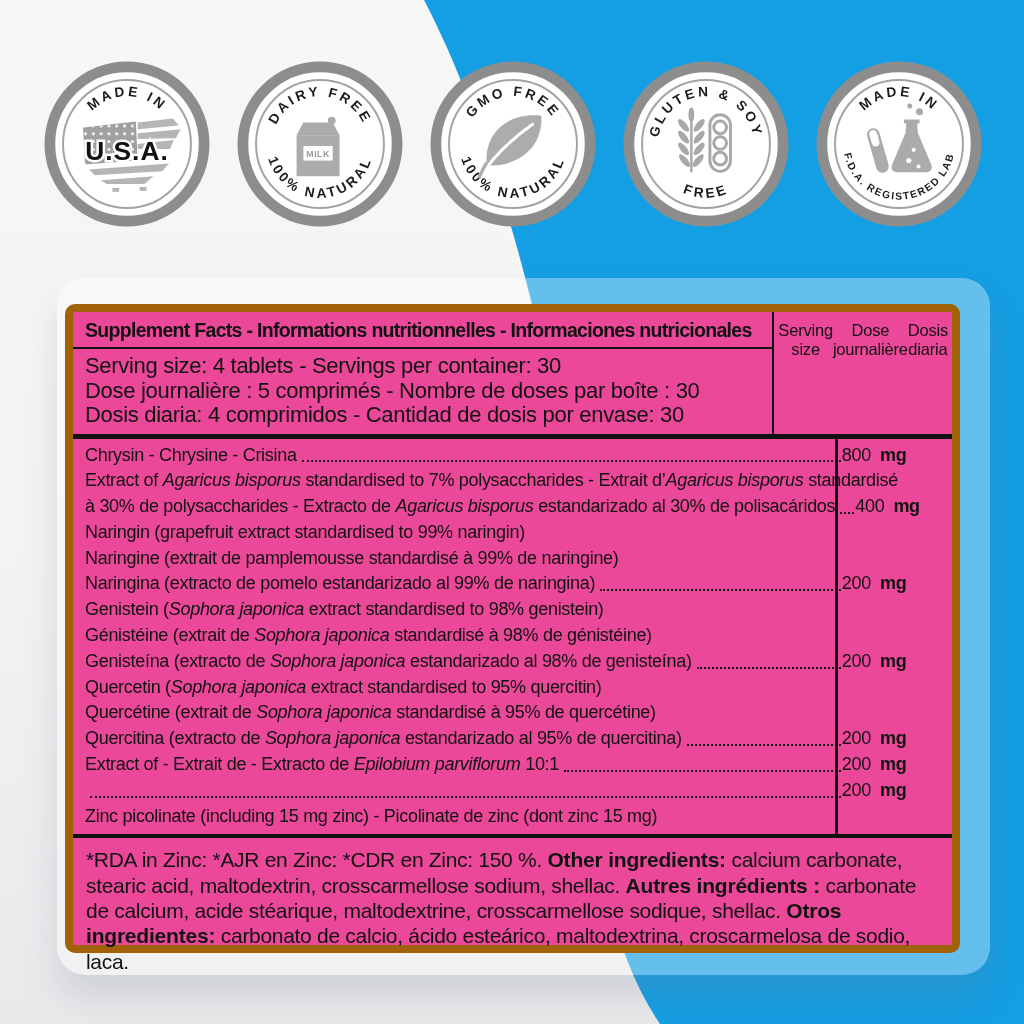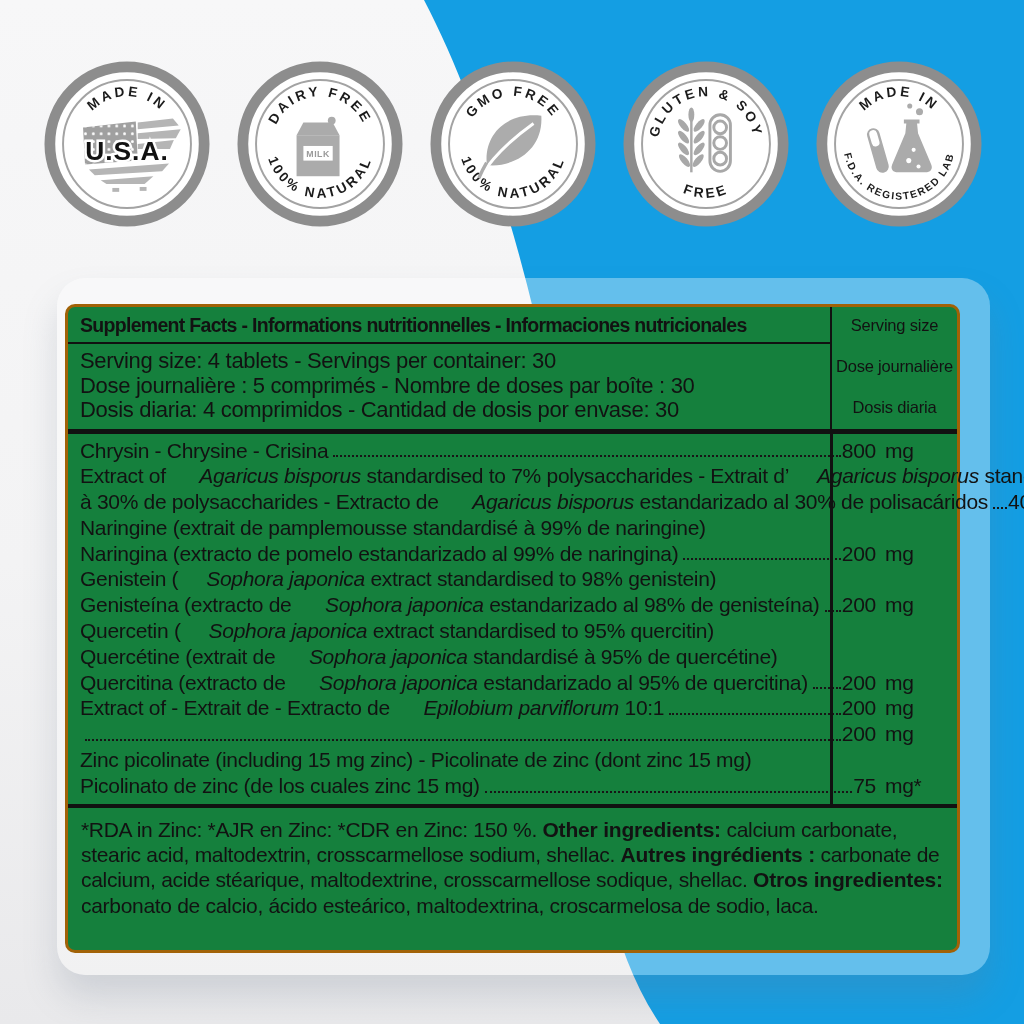--- a/index.html
+++ b/index.html
@@ -18,46 +18,46 @@
   .badge-row{position:absolute;left:44px;top:61px;display:flex;gap:27px;}
   .badge{width:166px;height:166px;display:block;}
   .arc{font-weight:bold;font-size:14px;letter-spacing:3px;fill:#1b1b1b;}
   .arc-sm{font-weight:bold;font-size:10.5px;letter-spacing:1.6px;fill:#1b1b1b;}
   .usa-txt{font-weight:bold;font-size:27px;letter-spacing:1px;fill:#111;
     stroke:#ffffff;stroke-width:5px;paint-order:stroke;}
   .milk-txt{font-weight:bold;font-size:9px;letter-spacing:.5px;fill:#9a9a9a;}
   
   .facts{
     position:absolute;left:65px;top:304px;width:895px;height:649px;
-    background:#15803d;border:3px solid #a16207;border-radius:10px;
+    background:#ec4899;border:8px solid #a16207;border-radius:10px;
     box-sizing:border-box;display:flex;flex-direction:column;
   }
   .top-grid{display:flex;}
   .tl{width:762px;box-sizing:border-box;}
-  .tr{flex:1;border-left:2.5px solid #111;display:flex;flex-direction:column;
+  .tr{flex:1;border-left:2.5px solid #111;display:flex;flex-direction:row;
       justify-content:space-between;text-align:center;
       padding:9px 4px 12px 4px;font-size:16.5px;letter-spacing:-0.2px;}
   .title-cell{
     font-weight:bold;font-size:19.5px;letter-spacing:-0.7px;white-space:nowrap;
     padding:7px 10px 5px 12px;border-bottom:2.5px solid #111;
   }
   .serving-block{padding:5px 12px 6px 12px;font-size:22px;line-height:24.5px;letter-spacing:-0.3px;}
   .bar{height:5px;background:#111;flex:none;}
   .bar2{height:4px;background:#111;flex:none;}
   .ing{position:relative;padding:4px 26px 5px 12px;}
   .ing .vline{position:absolute;left:762px;top:0;bottom:0;width:2.5px;background:#111;}
-  .row{display:flex;align-items:flex-end;height:25.8px;font-size:21px;letter-spacing:-0.3px;}
+  .row{display:flex;align-items:flex-end;height:25.8px;font-size:18px;letter-spacing:-0.3px;}
   .row .txt{white-space:nowrap;line-height:25.8px;}
   .row .leader{flex:1;min-width:14px;border-bottom:2.6px dotted #161616;margin:0 1px 6px 5px;}
   .row .spacer{flex:1;}
   .row .num{line-height:25.8px;text-align:right;}
-  .row .unit{width:46px;padding-left:9px;line-height:25.8px;flex:none;}
+  .row .unit{width:46px;padding-left:9px;line-height:25.8px;flex:none;font-weight:bold;}
   .footnote{flex:1;padding:9px 14px 6px 13px;font-size:21px;line-height:25.3px;letter-spacing:-0.3px;}
   .footnote b{letter-spacing:-0.2px;}
-  i{font-style:italic;margin-left:28px;}
+  i{font-style:italic;}
 </style>
 </head>
 <body>
 
 <svg class="bg-svg" viewBox="0 0 1024 1024" aria-hidden="true">
   <path d="M424,0 C512,168 583,470 588,690 C590,800 598,932 660,1024 L1024,1024 L1024,0 Z" fill="#149EE3"></path>
 </svg>
 
 <div class="tint-panel"></div>
 
@@ -201,34 +201,42 @@
         <span class="txt"><span>Extract of </span><i>Agaricus bisporus</i><span> standardised to 7% polysaccharides - Extrait d’</span><i>Agaricus bisporus</i><span> standardisé</span></span>
         <span class="spacer"></span>
       </div>
       <div class="row">
         <span class="txt"><span>à 30% de polysaccharides - Extracto de </span><i>Agaricus bisporus</i><span> estandarizado al 30% de polisacáridos</span></span>
         <span class="leader"></span>
         <span class="num">400</span>
         <span class="unit">mg</span>
       </div>
       <div class="row">
+        <span class="txt"><span>Naringin (grapefruit extract standardised to 99% naringin)</span></span>
+        <span class="spacer"></span>
+      </div>
+      <div class="row">
         <span class="txt"><span>Naringine (extrait de pamplemousse standardisé à 99% de naringine)</span></span>
         <span class="spacer"></span>
       </div>
       <div class="row">
         <span class="txt"><span>Naringina (extracto de pomelo estandarizado al 99% de naringina)</span></span>
         <span class="leader"></span>
         <span class="num">200</span>
         <span class="unit">mg</span>
       </div>
       <div class="row">
         <span class="txt"><span>Genistein (</span><i>Sophora japonica</i><span> extract standardised to 98% genistein)</span></span>
         <span class="spacer"></span>
       </div>
       <div class="row">
+        <span class="txt"><span>Génistéine (extrait de </span><i>Sophora japonica</i><span> standardisé à 98% de génistéine)</span></span>
+        <span class="spacer"></span>
+      </div>
+      <div class="row">
         <span class="txt"><span>Genisteína (extracto de </span><i>Sophora japonica</i><span> estandarizado al 98% de genisteína)</span></span>
         <span class="leader"></span>
         <span class="num">200</span>
         <span class="unit">mg</span>
       </div>
       <div class="row">
         <span class="txt"><span>Quercetin (</span><i>Sophora japonica</i><span> extract standardised to 95% quercitin)</span></span>
         <span class="spacer"></span>
       </div>
       <div class="row">
@@ -248,23 +256,17 @@
         <span class="unit">mg</span>
       </div>
       <div class="row">
         <span class="leader"></span>
         <span class="num">200</span>
         <span class="unit">mg</span>
       </div>
       <div class="row">
         <span class="txt"><span>Zinc picolinate (including 15 mg zinc) - Picolinate de zinc (dont zinc 15 mg)</span></span>
         <span class="spacer"></span>
-      </div>
-      <div class="row">
-        <span class="txt"><span>Picolinato de zinc (de los cuales zinc 15 mg)</span></span>
-        <span class="leader"></span>
-        <span class="num">75</span>
-        <span class="unit">mg*</span>
       </div>
     </div>
   <div class="bar2"></div>
   <div class="footnote"><span>*RDA in Zinc: *AJR en Zinc: *CDR en Zinc: 150 %. </span><b>Other ingredients:</b><span> calcium carbonate, stearic acid, maltodextrin, crosscarmellose sodium, shellac. </span><b>Autres ingrédients :</b><span> carbonate de calcium, acide stéarique, maltodextrine, crosscarmellose sodique, shellac. </span><b>Otros ingredientes:</b><span> carbonato de calcio, ácido esteárico, maltodextrina, croscarmelosa de sodio, laca.</span></div>
 </div>
 
 </body></html>

